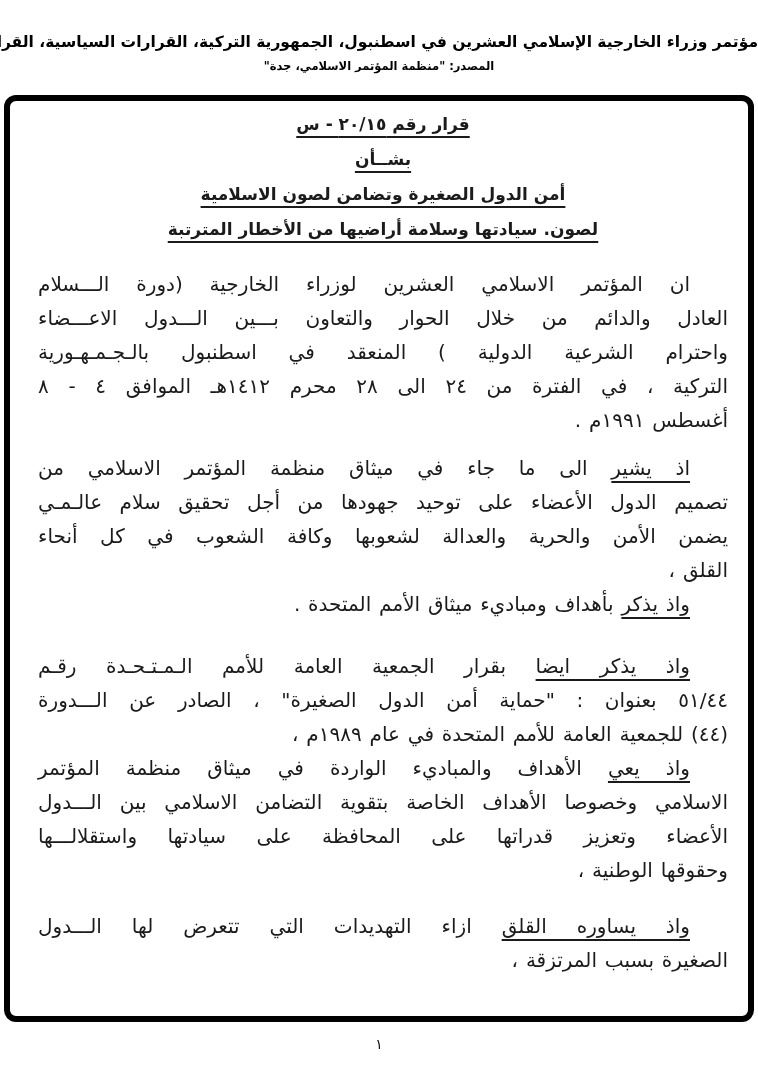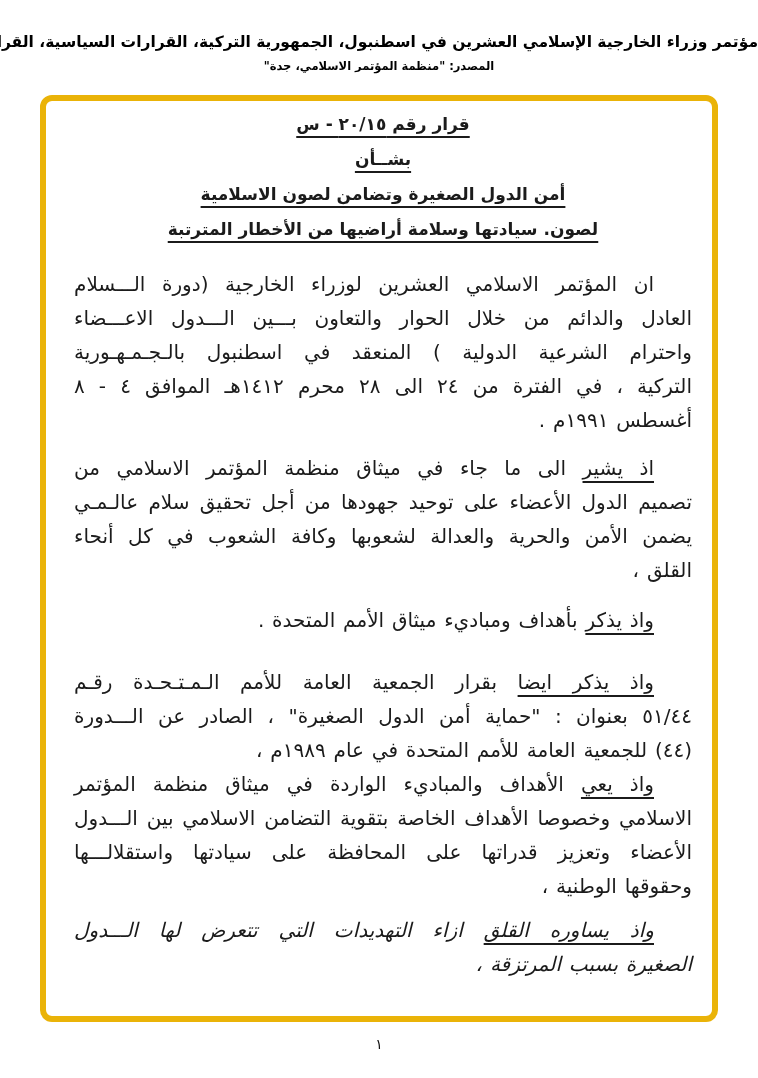--- a/index.html
+++ b/index.html
@@ -19,23 +19,23 @@
     white-space: nowrap;
   }
   .doc-header .h2 {
     font-size: 11.5px; font-weight: bold; line-height: 21px; margin-top: 1px;
     white-space: nowrap;
   }
 
   
   .res-box {
     box-sizing: border-box;
-    width: 678px; height: 927px;
+    width: 750px; height: 927px;
     margin: 18px auto 0 auto;
-    border: 6px solid #eab308;
+    border: 6px solid #000000;
     border-radius: 12px;
     background: #ffffff;
     padding: 6px 20px 0 28px;
     overflow: hidden;
   }
 
   
   .res-title { text-align: center; }
   .res-title .tline {
     font-size: 17px; font-weight: bold; line-height: 35px;
@@ -58,24 +58,24 @@
   }
   .para .line.first { padding-right: 38px; }
   .para .line.last  { text-align: right; text-align-last: right; }
   .para .pu {
     text-decoration: underline;
     text-decoration-thickness: 1.6px;
     text-underline-offset: 6px;
   }
   .para.p1 { margin-top: 20px; }
   .para.p2 { margin-top: 14px; }
-  .para.p3 { margin-top: 16px; }
+  .para.p3 { }
   .para.p4 { margin-top: 28px; }
   .para.p5 { margin-top: 0; }
-  .para.p6 { margin-top: 10px; font-style: italic; }
+  .para.p6 { margin-top: 22px; }
 
   
   .page-num {
     margin-top: 14px; text-align: center;
     font-size: 14px; color: #111;
   }
 </style>
 </head>
 <body>
 

